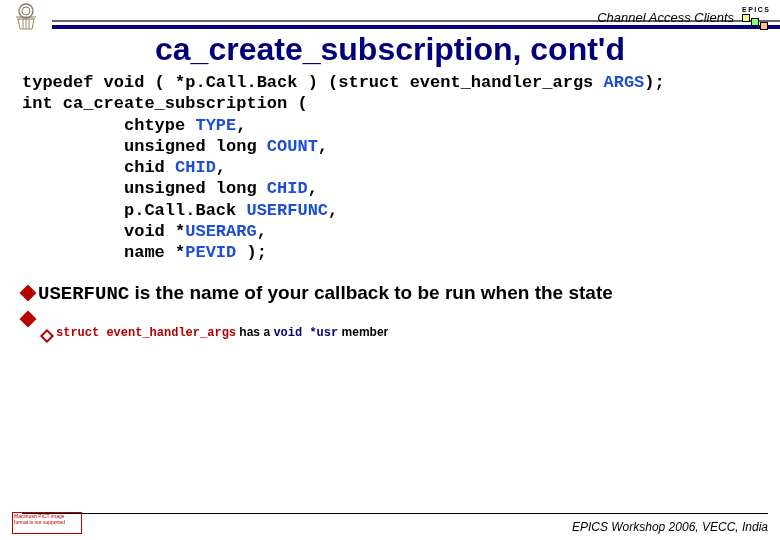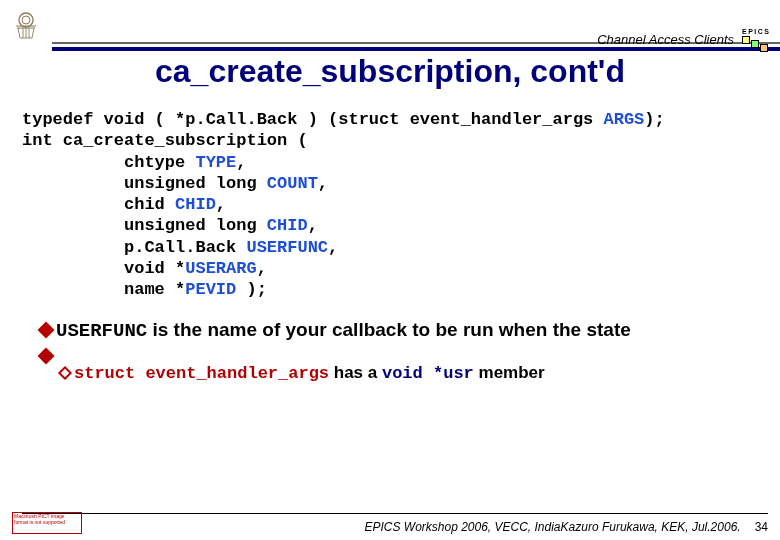--- a/index.html
+++ b/index.html
@@ -6,22 +6,21 @@
   body {
     width: 780px;
     height: 540px;
     background: #ffffff;
     font-family: Arial, Helvetica, sans-serif;
     position: relative;
     overflow: hidden;
   }
   .header {
     display: flex;
-    align-items: center;
-    height: 50px;
+    height: 28px;
     padding: 0 8px 0 6px;
   }
   .emblem {
     width: 40px;
     height: 32px;
     display: flex;
     align-items: center;
     justify-content: center;
   }
   .header-right {
@@ -81,35 +80,35 @@
     margin-left: 52px;
     margin-top: -10px;
   }
   .title {
     font-family: Verdana, Geneva, sans-serif;
     font-size: 32px;
     font-weight: bold;
     color: #00007a;
     text-align: center;
     margin-top: 2px;
-    margin-bottom: 19px;
+    margin-bottom: 4px;
     letter-spacing: 0px;
   }
   .code-block {
     font-family: "Courier New", Courier, monospace;
     font-size: 17px;
     font-weight: bold;
     color: #000;
     line-height: 1.25;
     padding-left: 22px;
     white-space: pre;
   }
   .param-name { color: #1d4ed8; }
   .content-section {
-    padding: 18px 22px 0 40px;
+    padding: 18px 22px 0 22px;
   }
   .bullet-line {
     font-family: Arial, Helvetica, sans-serif;
     font-size: 19px;
     font-weight: bold;
     color: #000;
     line-height: 1.25;
     display: flex;
     align-items: flex-start;
   }
@@ -121,21 +120,21 @@
     margin-top: 6px;
     margin-right: 4px;
   }
   .diamond.solid { background: #b40000; }
   .diamond.outline { background: transparent; border: 2px solid #b40000; width: 10px; height: 10px; }
   .mono { font-family: "Courier New", Courier, monospace; font-weight: bold; }
   .red-mono { font-family: "Courier New", Courier, monospace; font-weight: bold; color: #b40000; }
   .blue-mono { font-family: "Courier New", Courier, monospace; font-weight: bold; color: #00007a; }
   .sub-bullet {
     margin-left: 20px;
-    font-size: 17px;
+    font-size: 12px;
   }
   .footer {
     position: absolute;
     bottom: 6px;
     left: 0;
     width: 100%;
     display: flex;
     align-items: flex-end;
     padding: 0 12px 0 12px;
     font-style: italic;
@@ -220,16 +219,13 @@
   <div class="bullet-line sub-bullet">
     <span class="diamond outline"></span>
     <span><span class="red-mono">struct event_handler_args</span><span> has a </span><span class="blue-mono">void *usr</span><span> member</span></span>
   </div>
 </div>
 
 <div class="footer-line"></div>
 <div class="footer">
   <div class="footer-left-box">Macintosh PICT image format is not supported</div>
   <div class="footer-center">EPICS Workshop 2006, VECC, India</div>
-  <div class="footer-right">
-    <span>Kazuro Furukawa, KEK, Jul.2006.</span><span class="page-num">34</span>
-  </div>
 </div>
 
 </body></html>

